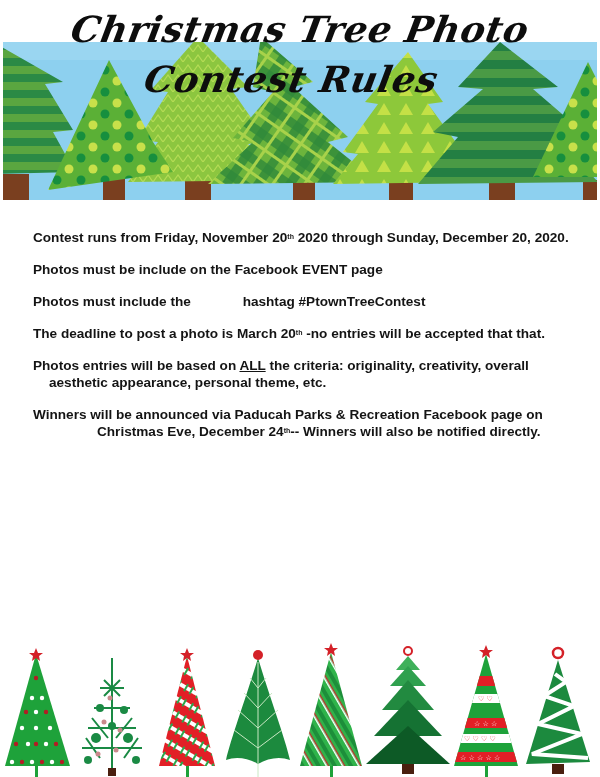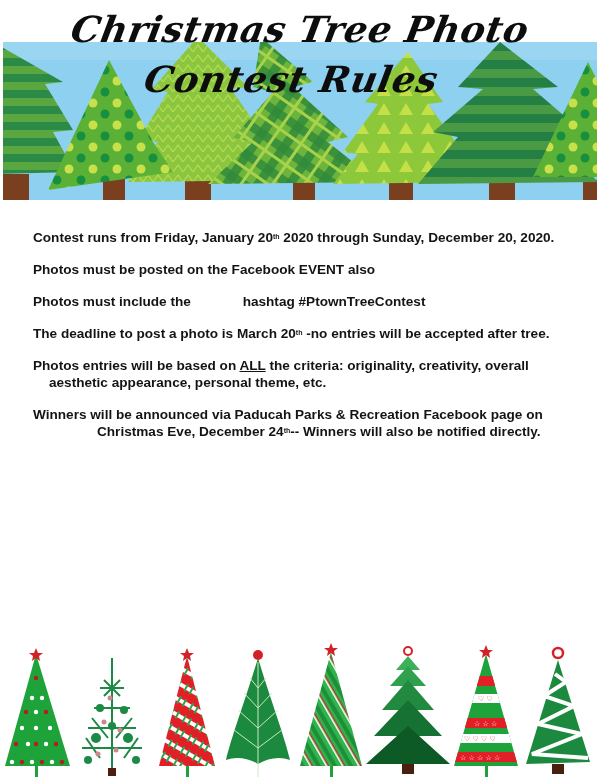--- a/index.html
+++ b/index.html
@@ -77,24 +77,24 @@
 
     <path d="M405 10 L440 60 L425 62 L460 110 L445 112 L470 140 L330 142 L355 112 L340 110 L375 62 L362 60 Z" fill="url(#tris)"></path>
 
     <path d="M497 0 L555 45 L530 47 L580 90 L555 95 L595 140 L415 142 L455 95 L430 90 L480 47 L455 45 Z" fill="url(#stripes2)"></path>
 
     <path d="M585 20 L600 50 L600 135 L530 135 Z" fill="url(#dots)"></path>
   </svg>
 </div>
 
 <div class="rules">
-  <p class="rule"><span>Contest runs from Friday, January 20</span><sup>th</sup><span> 2020 through Sunday, December 20, 2020.</span></p>
-  <p class="rule"><span>Photos must be posted on the Facebook EVENT also</span></p>
+  <p class="rule"><span>Contest runs from Friday, November 20</span><sup>th</sup><span> 2020 through Sunday, December 20, 2020.</span></p>
+  <p class="rule"><span>Photos must be include on the Facebook EVENT page</span></p>
   <p class="rule"><span>Photos must include the </span><span class="heavy">hashtag #PtownTreeContest</span></p>
-  <p class="rule"><span>The deadline to post a photo is March 20</span><sup>th</sup><span> -no entries will be accepted after tree.</span></p>
+  <p class="rule"><span>The deadline to post a photo is March 20</span><sup>th</sup><span> -no entries will be accepted that that.</span></p>
   <p class="rule"><span>Photos entries will be based on </span><u>ALL</u><span> the criteria: originality, creativity, overall aesthetic appearance, personal theme, etc.</span></p>
   <p class="rule"><span>Winners will be announced via Paducah Parks &amp; Recreation Facebook page on </span><span class="heavy">Christmas Eve, December 24</span><sup>th</sup><span>-- Winners will also be notified directly.</span></p>
 </div>
 
 <div class="bottom">
   <svg width="600" height="139" viewBox="0 0 600 139" xmlns="http://www.w3.org/2000/svg">
     <defs>
       <pattern id="redplaid" width="14" height="14" patternUnits="userSpaceOnUse" patternTransform="rotate(30)">
         <rect width="14" height="14" fill="#e21f26"></rect>
         <rect y="4" width="14" height="4" fill="#ffffff"></rect>

